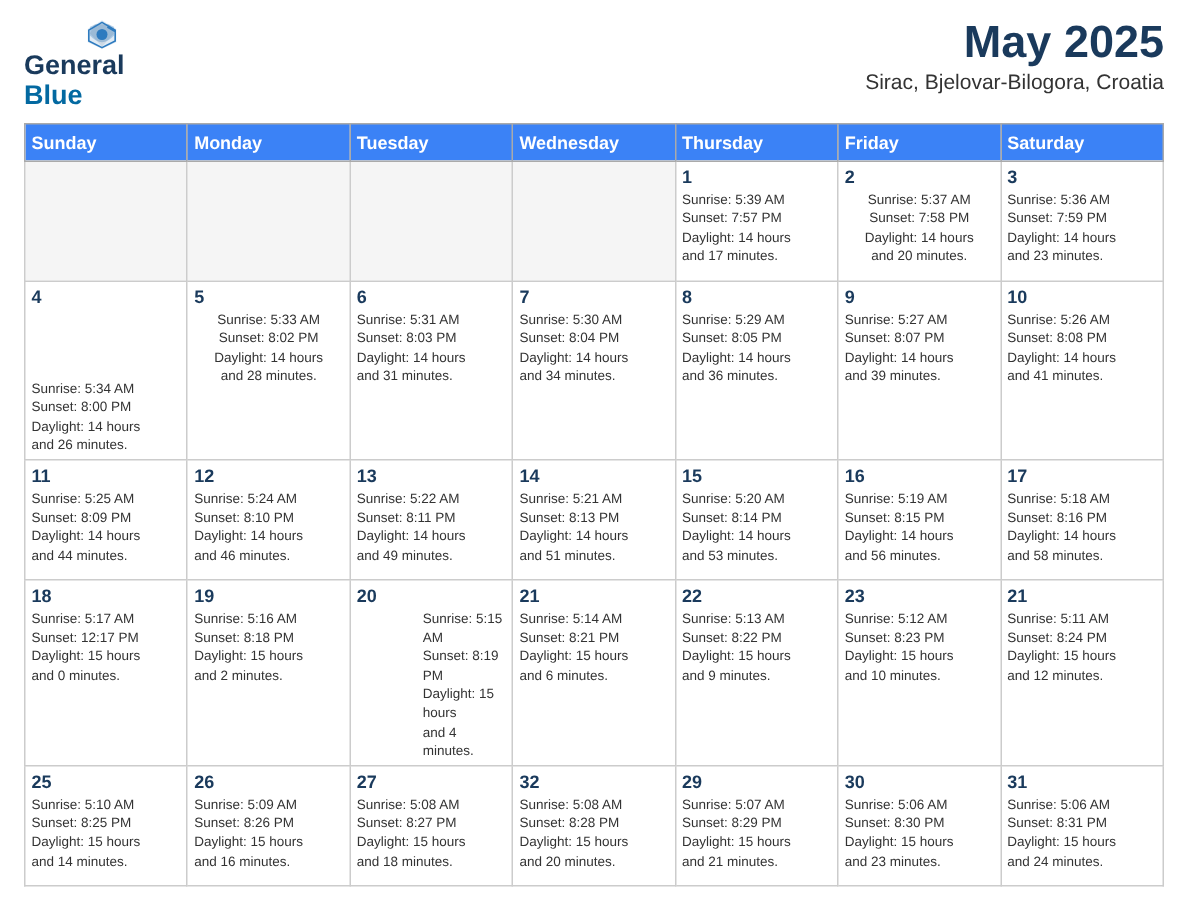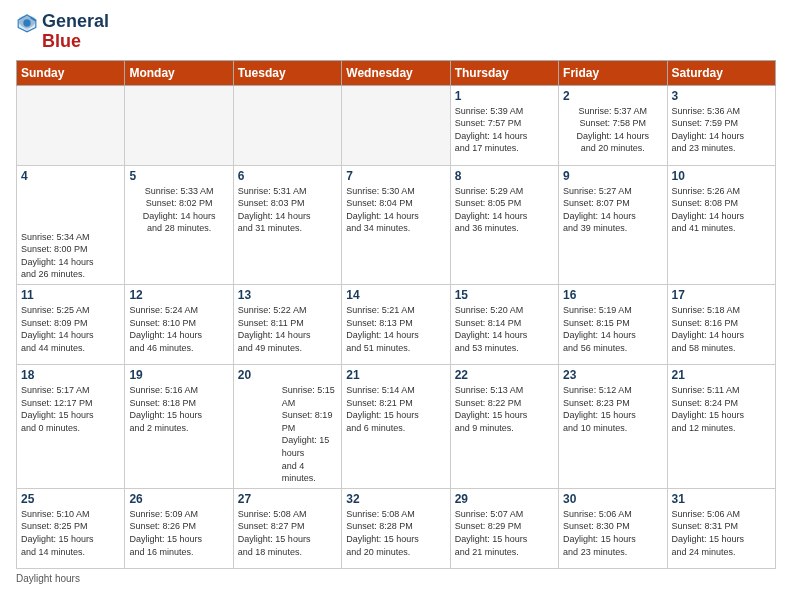--- a/index.html
+++ b/index.html
@@ -16,36 +16,37 @@
       padding: 12px 16px 8px 16px;
     }
     .header {
       display: flex;
       justify-content: space-between;
       align-items: flex-start;
       margin-bottom: 8px;
     }
     .logo {
       display: flex;
-      align-items: flex-start;
+      align-items: flex-end;
+      flex-direction: column;
     }
     .logo-text {
       display: flex;
       flex-direction: column;
       line-height: 1.1;
     }
     .logo-general {
       font-size: 18px;
       font-weight: bold;
       color: #1a3a5c;
     }
     .logo-blue {
       font-size: 18px;
       font-weight: bold;
-      color: #b91c1c;
+      color: #0369a1;
     }
     .logo-icon {
       width: 22px;
       height: 22px;
       margin-right: 4px;
     }
     .title-block {
       text-align: right;
     }
     .month-title {
@@ -56,21 +57,21 @@
     .location {
       font-size: 14px;
       color: #333;
     }
     .calendar {
       width: 100%;
       border-collapse: collapse;
       table-layout: fixed;
     }
     .calendar th {
-      background: #c2410c;
+      background: #3b82f6;
       color: #fff;
       font-size: 12px;
       font-weight: bold;
       padding: 5px 4px;
       text-align: left;
       border: 1px solid #aaa;
     }
     .calendar td {
       border: 1px solid #ccc;
       vertical-align: top;
@@ -116,20 +117,24 @@
         <path d="M8 6 L22 6 L26 14 L15 26 L4 14 Z" fill="#1a3a5c" opacity="0.1"></path>
         <polygon points="15,4 27,11 27,21 15,27 3,21 3,11" fill="none" stroke="#2e7bbf" stroke-width="1.5"></polygon>
         <circle cx="15" cy="15" r="5" fill="#2e7bbf"></circle>
         <path d="M20 8 L27 12" stroke="#2e7bbf" stroke-width="2"></path>
       </svg>
       <div class="logo-text">
         <span class="logo-general">General</span>
         <span class="logo-blue">Blue</span>
       </div>
     </div>
+    <div class="title-block">
+      <div class="month-title">May 2025</div>
+      <div class="location">Sirac, Bjelovar-Bilogora, Croatia</div>
+    </div>
   </div>
 
   <table class="calendar">
     <thead>
       <tr>
       <th>Sunday</th>
           <th>Monday</th>
           <th>Tuesday</th>
           <th>Wednesday</th>
           <th>Thursday</th>
@@ -365,14 +370,13 @@
             <span class="day-number">31</span>
             <div class="day-info" style="white-space: pre-line;">Sunrise: 5:06 AM
 Sunset: 8:31 PM
 Daylight: 15 hours
 and 24 minutes.</div>
           </td>
         </tr>
       </tbody>
   </table>
 
-  <div class="footer-note">Daylight hours</div>
 </div>
 
 </body></html>

